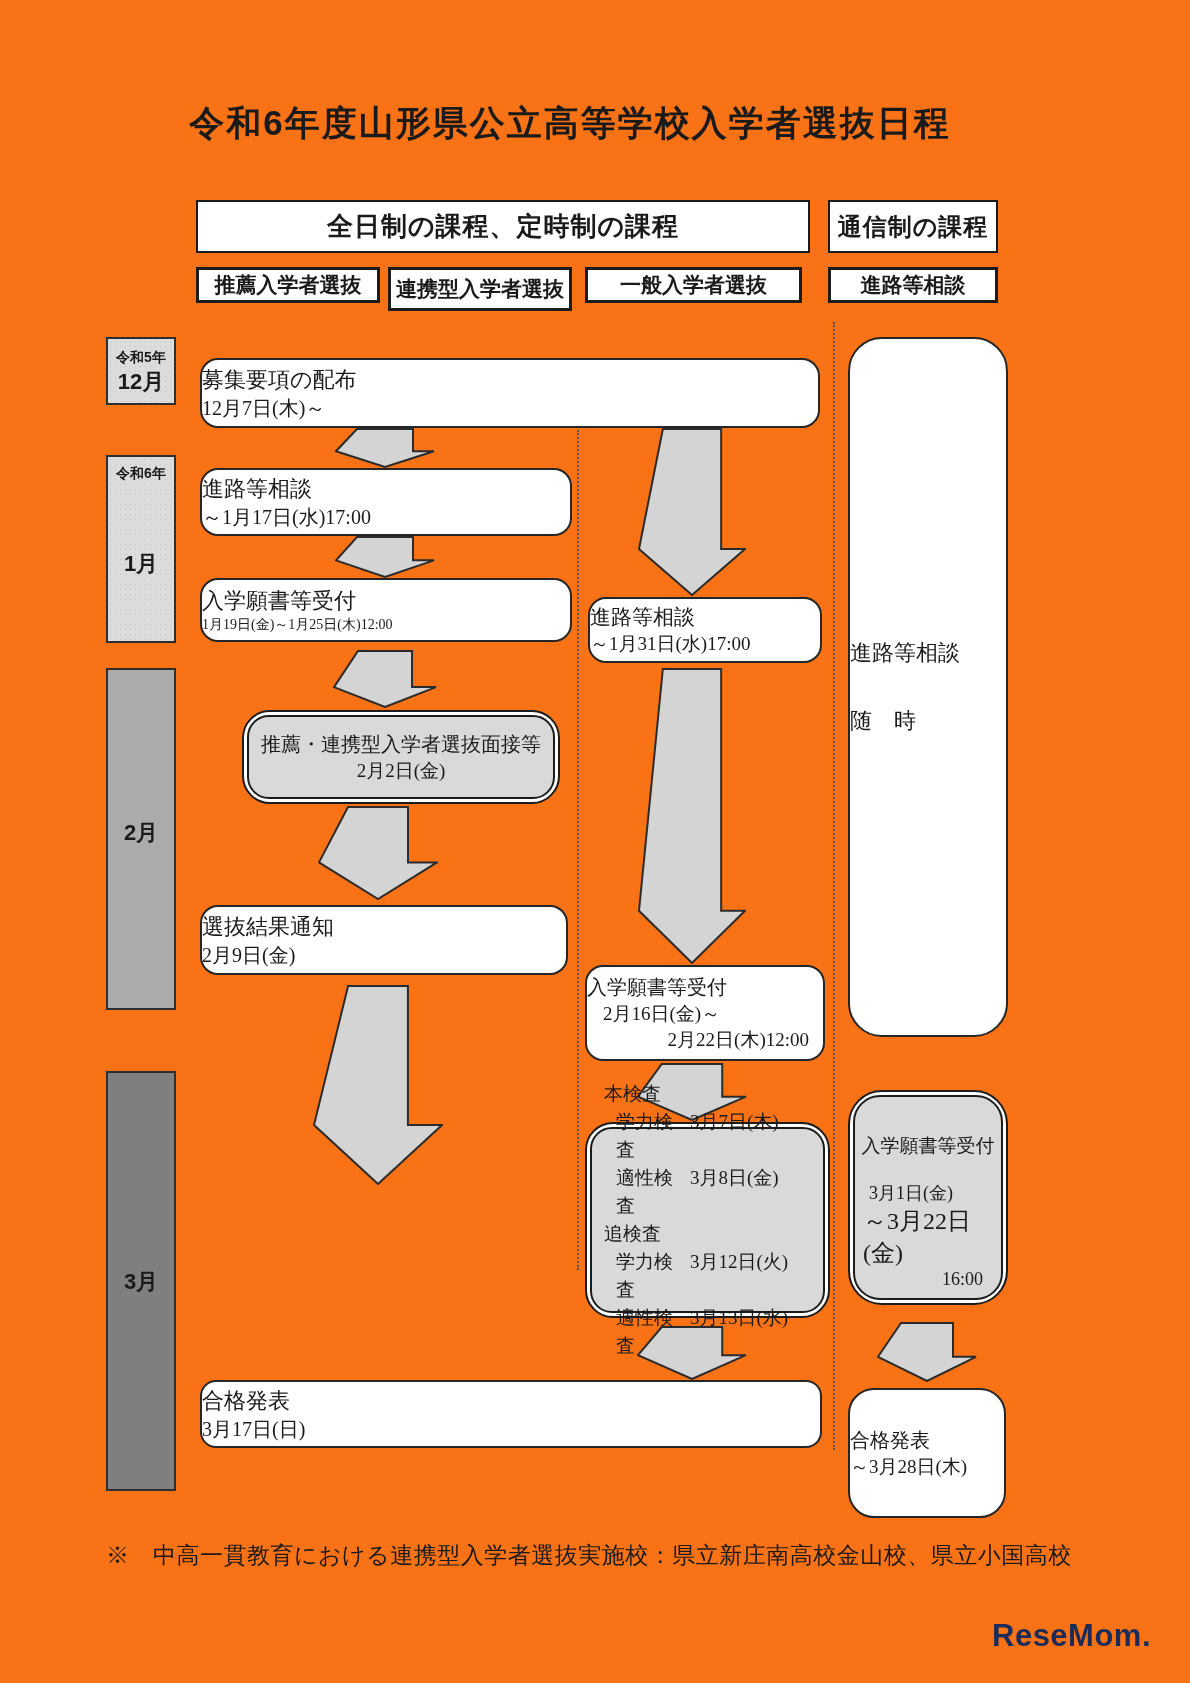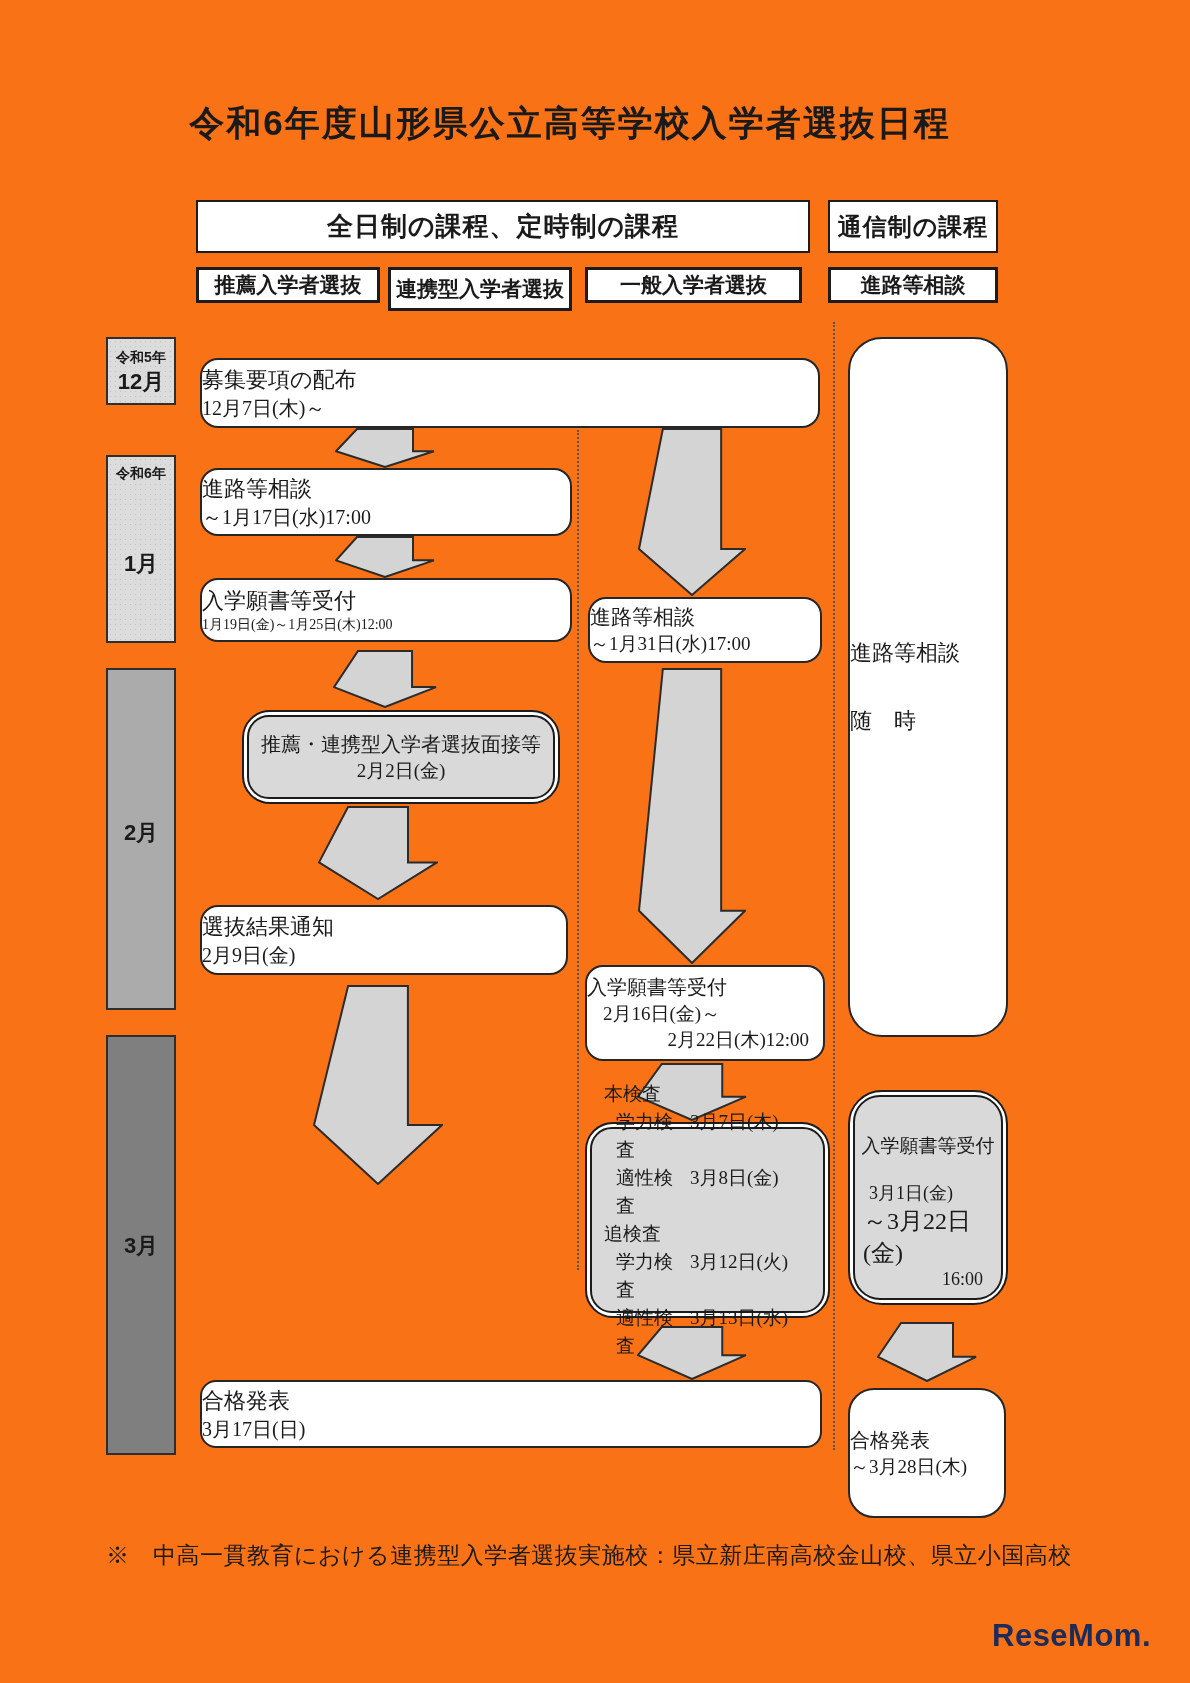--- a/index.html
+++ b/index.html
@@ -87,21 +87,21 @@
     <span class="era" style="top:10px;">令和5年</span>
     <span class="mon" style="top:28px;">12月</span>
   </div>
   <div class="abs month-bar bar-dots" style="left:106px;top:455px;width:70px;height:188px;">
     <span class="era" style="top:8px;">令和6年</span>
     <span class="mon" style="top:92px;">1月</span>
   </div>
   <div class="abs month-bar" style="left:106px;top:668px;width:70px;height:342px;background:#ababab;">
     <span class="mon" style="top:148px;">2月</span>
   </div>
-  <div class="abs month-bar" style="left:106px;top:1035px;width:70px;height:420px;background:#7f7f7f;">
+  <div class="abs month-bar" style="left:106px;top:1071px;width:70px;height:420px;background:#7f7f7f;">
     <span class="mon" style="top:194px;">3月</span>
   </div>
 
   <div class="abs rbox" style="left:200px;top:358px;width:620px;height:70px;">
     <div class="bt">募集要項の配布</div>
     <div class="bd">12月7日(木)～</div>
   </div>
 
   <div class="abs block-arrow" style="left:335px;top:428px;width:100px;height:40px;"><svg width="100" height="40" viewBox="0 0 100 40">
         <polygon points="21.999999999999996,1 78,1 78,23.2 99,23.2 50,39 1,23.2" fill="#d4d4d4" stroke="#2b2b2b" stroke-width="2"></polygon>

